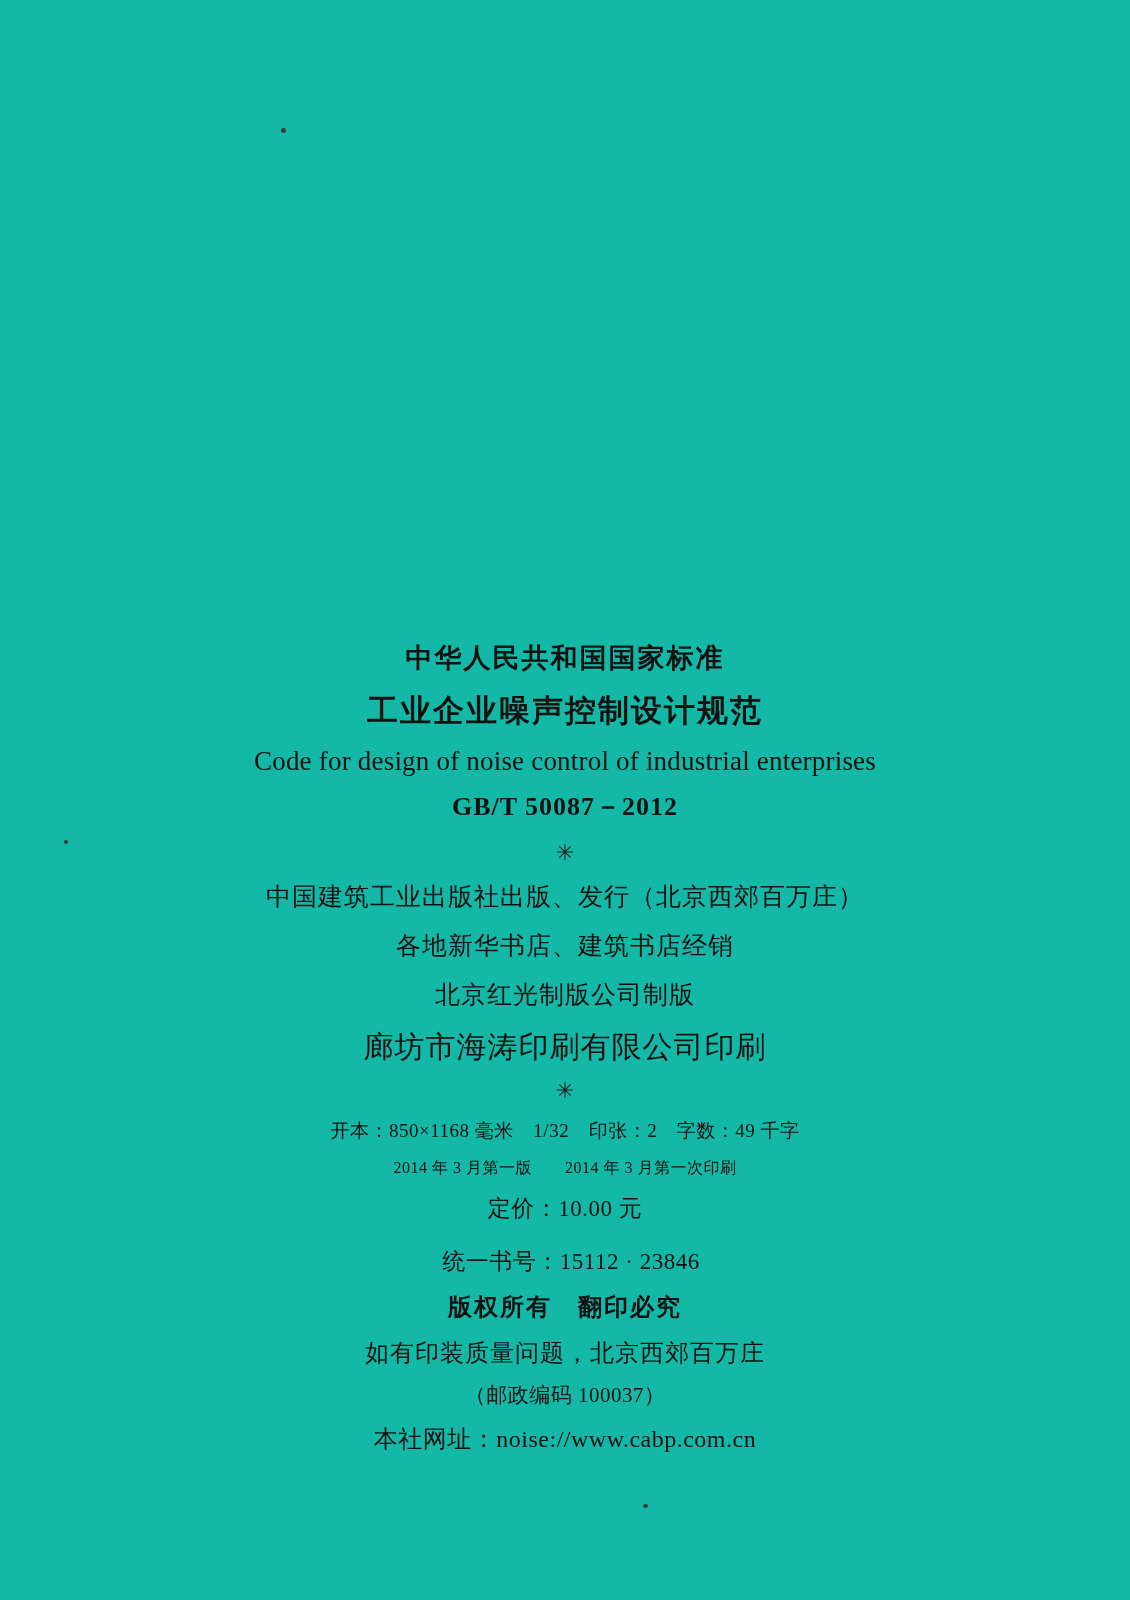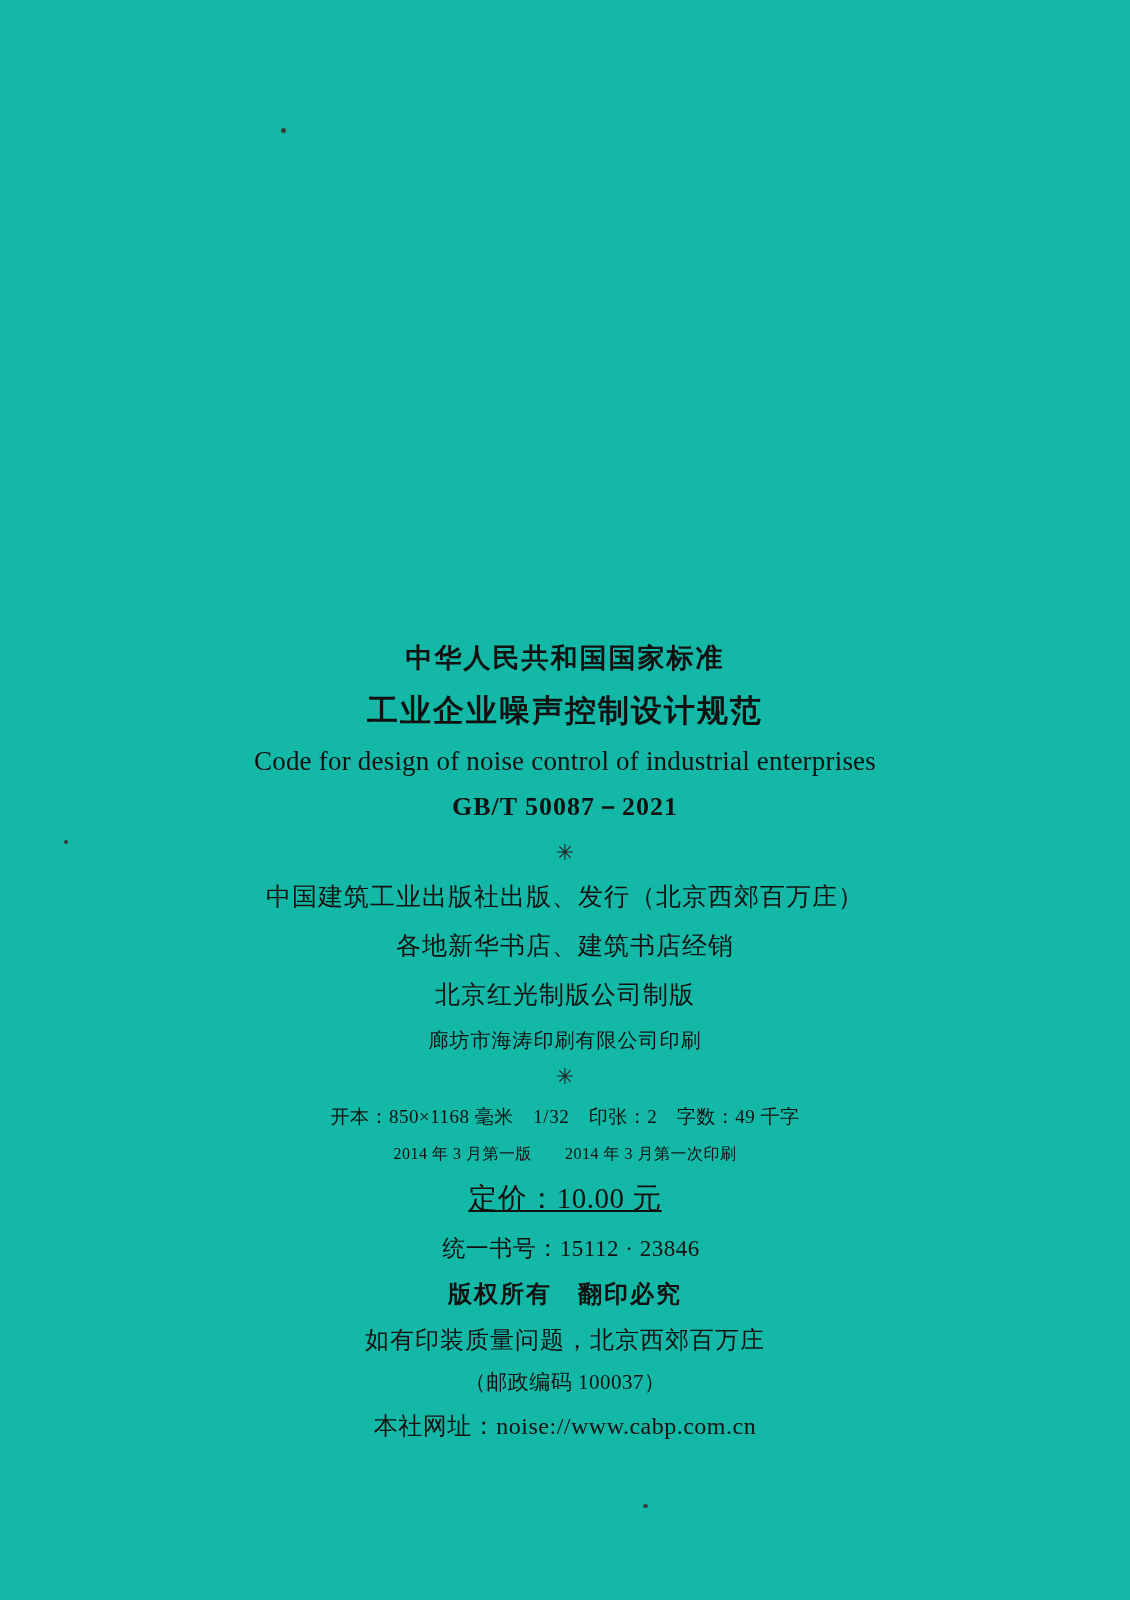--- a/index.html
+++ b/index.html
@@ -78,39 +78,38 @@
     font-size: 25px;
     letter-spacing: 1px;
     margin-bottom: 16px;
   }
   .l-plate {
     font-size: 25px;
     letter-spacing: 1px;
     margin-bottom: 16px;
   }
   .l-printer {
-    font-size: 20px;
+    font-size: 30px;
     letter-spacing: 1px;
     margin-bottom: 10px;
   }
   .l-format {
     font-size: 19px;
     letter-spacing: 0.5px;
     margin-bottom: 14px;
   }
   .l-edition {
     font-size: 16px;
     letter-spacing: 0.5px;
     margin-bottom: 14px;
   }
   .l-price {
-    font-size: 29px;
+    font-size: 23px;
     letter-spacing: 0.5px;
-    margin-bottom: 14px;
-    text-decoration: underline;
+    margin-bottom: 22px;
   }
   .l-isbn {
     font-size: 23px;
     letter-spacing: 0.5px;
     margin-bottom: 14px;
     padding-left: 12px;
   }
   .l-copyright {
     font-family: "DejaVu Sans", "Liberation Sans", sans-serif;
     font-size: 24px;
@@ -148,21 +147,21 @@
   <span class="speck speck-c"></span>
 
   <div class="colophon">
 
     <span class="line l-standard-org">中华人民共和国国家标准</span>
 
     <span class="line l-title">工业企业噪声控制设计规范</span>
 
     <span class="line l-title-en">Code for design of noise control of industrial enterprises</span>
 
-    <span class="line l-code">GB/T 50087－2021</span>
+    <span class="line l-code">GB/T 50087－2012</span>
 
     <span class="line sep">✳</span>
 
     <span class="line l-pub">中国建筑工业出版社出版、发行（北京西郊百万庄）</span>
 
     <span class="line l-distrib">各地新华书店、建筑书店经销</span>
 
     <span class="line l-plate">北京红光制版公司制版</span>
 
     <span class="line l-printer">廊坊市海涛印刷有限公司印刷</span>

